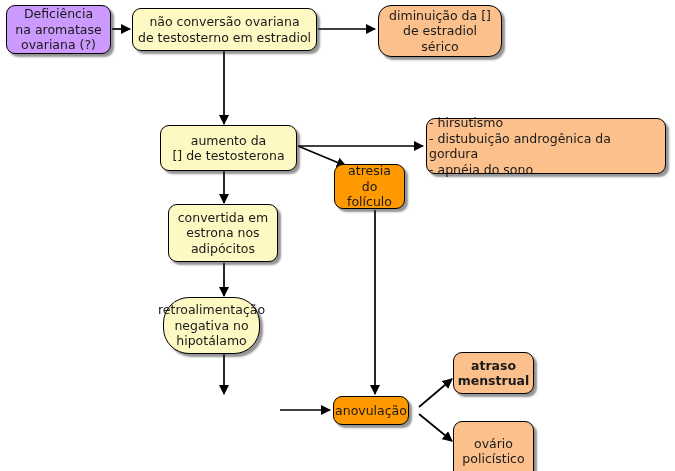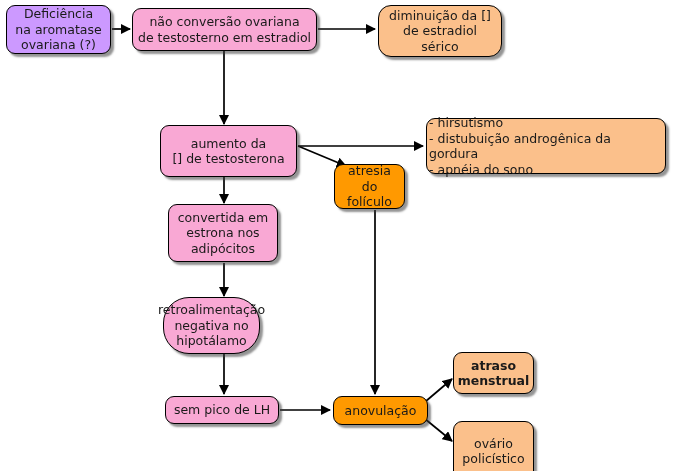--- a/index.html
+++ b/index.html
@@ -33,21 +33,21 @@
     justify-content: center;
     text-align: center;
     color: #1a1a1a;
     font-size: 12.5px;
     line-height: 15.5px;
     box-shadow: 3px 3px 2px rgba(60,60,60,0.55);
     padding: 2px 4px;
     white-space: pre-line;
   }
   .node.purple { background: #cc99ff; }
-  .node.yellow { background: #f9a8d4; }
+  .node.yellow { background: #fef9c3; }
   .node.orange { background: #ff9900; }
   .node.peach  { background: #fbc08b; }
   .node.left-align {
     justify-content: flex-start;
     text-align: left;
     padding-left: 2px;
   }
 </style>
 </head>
 <body>
@@ -80,41 +80,40 @@
 na aromatase
 ovariana (?)</div>
 
   <div class="node yellow" style="left:132px; top:8px; width:185px; height:43px;">não conversão ovariana
 de testosterno em estradiol</div>
 
   <div class="node peach" style="left:378px; top:5px; width:124px; height:52px;border-radius:13px;">diminuição da []
 de estradiol
 sérico</div>
 
-  <div class="node yellow" style="left:160px; top:125px; width:137px; height:52px;">aumento da
+  <div class="node yellow" style="left:160px; top:125px; width:137px; height:46px;">aumento da
 [] de testosterona</div>
 
   <div class="node peach left-align" style="left:426px; top:118px; width:240px; height:56px;">- hirsutismo
 - distubuição androgênica da gordura
 - apnéia do sono</div>
 
   <div class="node orange" style="left:334px; top:164px; width:71px; height:45px;">atresia do
 folículo</div>
 
   <div class="node yellow" style="left:168px; top:204px; width:110px; height:58px;">convertida em
 estrona nos
 adipócitos</div>
 
   <div class="node yellow" style="left:163px; top:297px; width:97px; height:57px;border-radius:26px;">retroalimentação
 negativa no
 hipotálamo</div>
 
-  <div class="node yellow" style="left:165px; top:396px; width:114px; height:28px;">sem pico de LH</div>
 
-  <div class="node orange" style="left:333px; top:396px; width:95px; height:29px;">anovulação</div>
+  <div class="node orange" style="left:333px; top:396px; width:76px; height:29px;">anovulação</div>
 
   <div class="node peach" style="left:453px; top:352px; width:81px; height:42px;font-weight:bold;">atraso
 menstrual</div>
 
   <div class="node peach" style="left:453px; top:421px; width:81px; height:60px;">ovário
 policístico</div>
 
 </div>
 
 </body></html>

